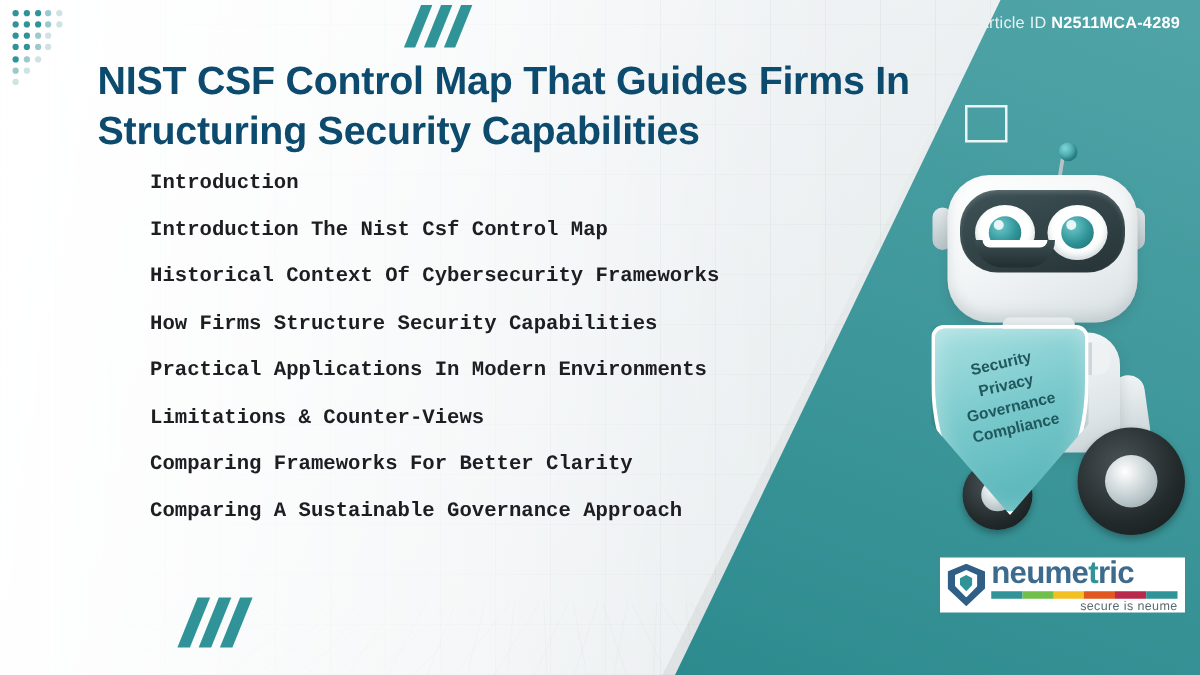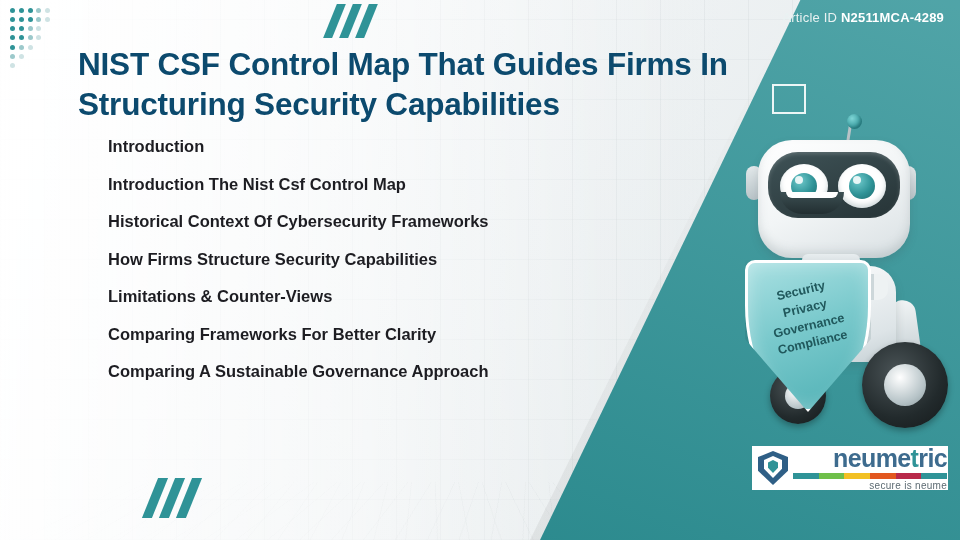--- a/index.html
+++ b/index.html
@@ -146,23 +146,24 @@
     font-size: 31.5px;
     font-weight: 700;
     line-height: 1.28;
     color: #0c4a6e;
     letter-spacing: -0.2px;
   }
 
   
   .toc {
     position: absolute;
-    left: 108px;
+    left: 120px;
     top: 138px;
     width: 640px;
+    font-family: Liberation Mono, monospace;
   }
   .toc-item {
     font-size: 16.5px;
     font-weight: 700;
     color: #1d1d22;
     line-height: 1;
     padding: 0;
     margin-bottom: 21px;
     white-space: nowrap;
   }
@@ -354,21 +355,20 @@
     background: #2f9397;
     clip-path: polygon(50% 0%, 100% 20%, 100% 60%, 50% 100%, 0% 60%, 0% 20%);
   }
   .logo-text { flex: 1 1 auto; }
   .logo-name {
     font-size: 25px;
     font-weight: 700;
     color: #3d6b8e;
     line-height: 1;
     letter-spacing: -0.6px;
-    margin-left: 40px;
   }
   .logo-name .dot { color: #2f9397; }
   .logo-bar {
     display: flex;
     height: 6px;
     width: 100%;
     margin-top: 2px;
   }
   .logo-bar i { flex: 1 1 auto; display: block; }
   .logo-tag {
@@ -462,20 +462,21 @@
     <b>N2511MCA-4289</b>
   </div>
 
   <div class="title">NIST CSF Control Map That Guides Firms In Structuring Security Capabilities</div>
 
   <div class="toc">
     <div class="toc-item">Introduction</div>
     <div class="toc-item">Introduction The Nist Csf Control Map</div>
     <div class="toc-item">Historical Context Of Cybersecurity Frameworks</div>
     <div class="toc-item">How Firms Structure Security Capabilities</div>
+    <div class="toc-item">Practical Applications In Modern Environments</div>
     <div class="toc-item">Limitations &amp; Counter-Views</div>
     <div class="toc-item">Comparing Frameworks For Better Clarity</div>
     <div class="toc-item">Comparing A Sustainable Governance Approach</div>
   </div>
 
   <div class="robot">
     <div class="r-antenna-stem"></div>
     <div class="r-antenna-ball"></div>
     <div class="r-ear left"></div>
     <div class="r-ear right"></div>

